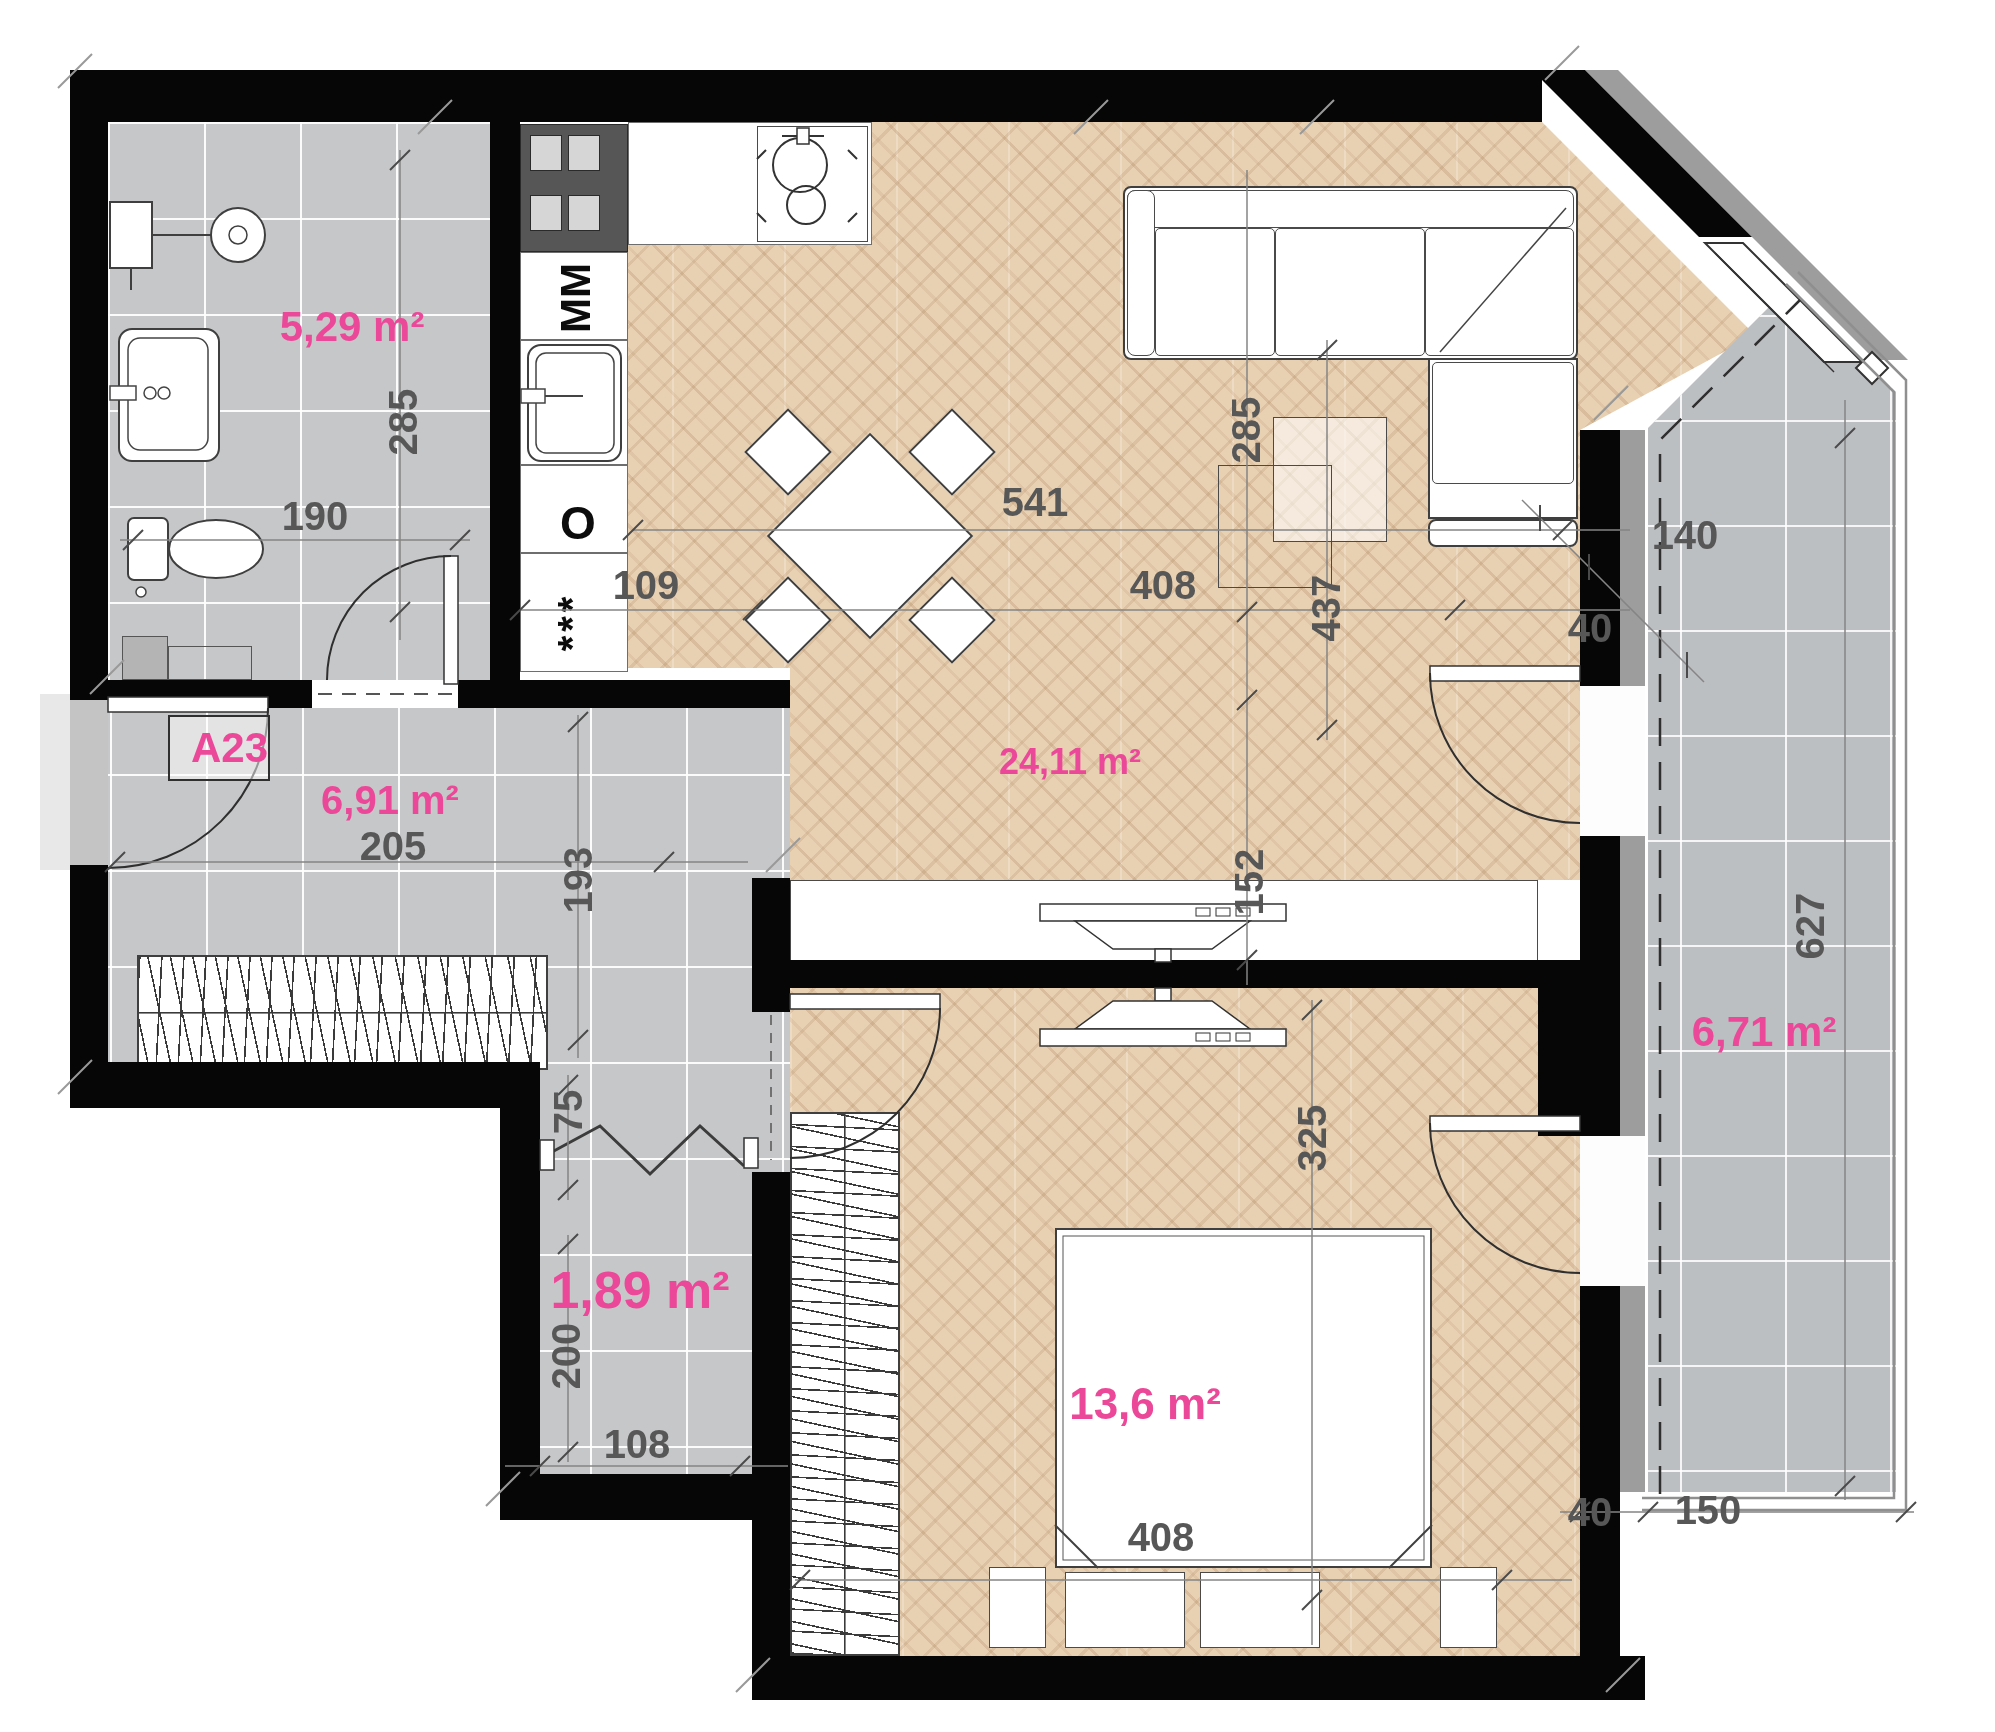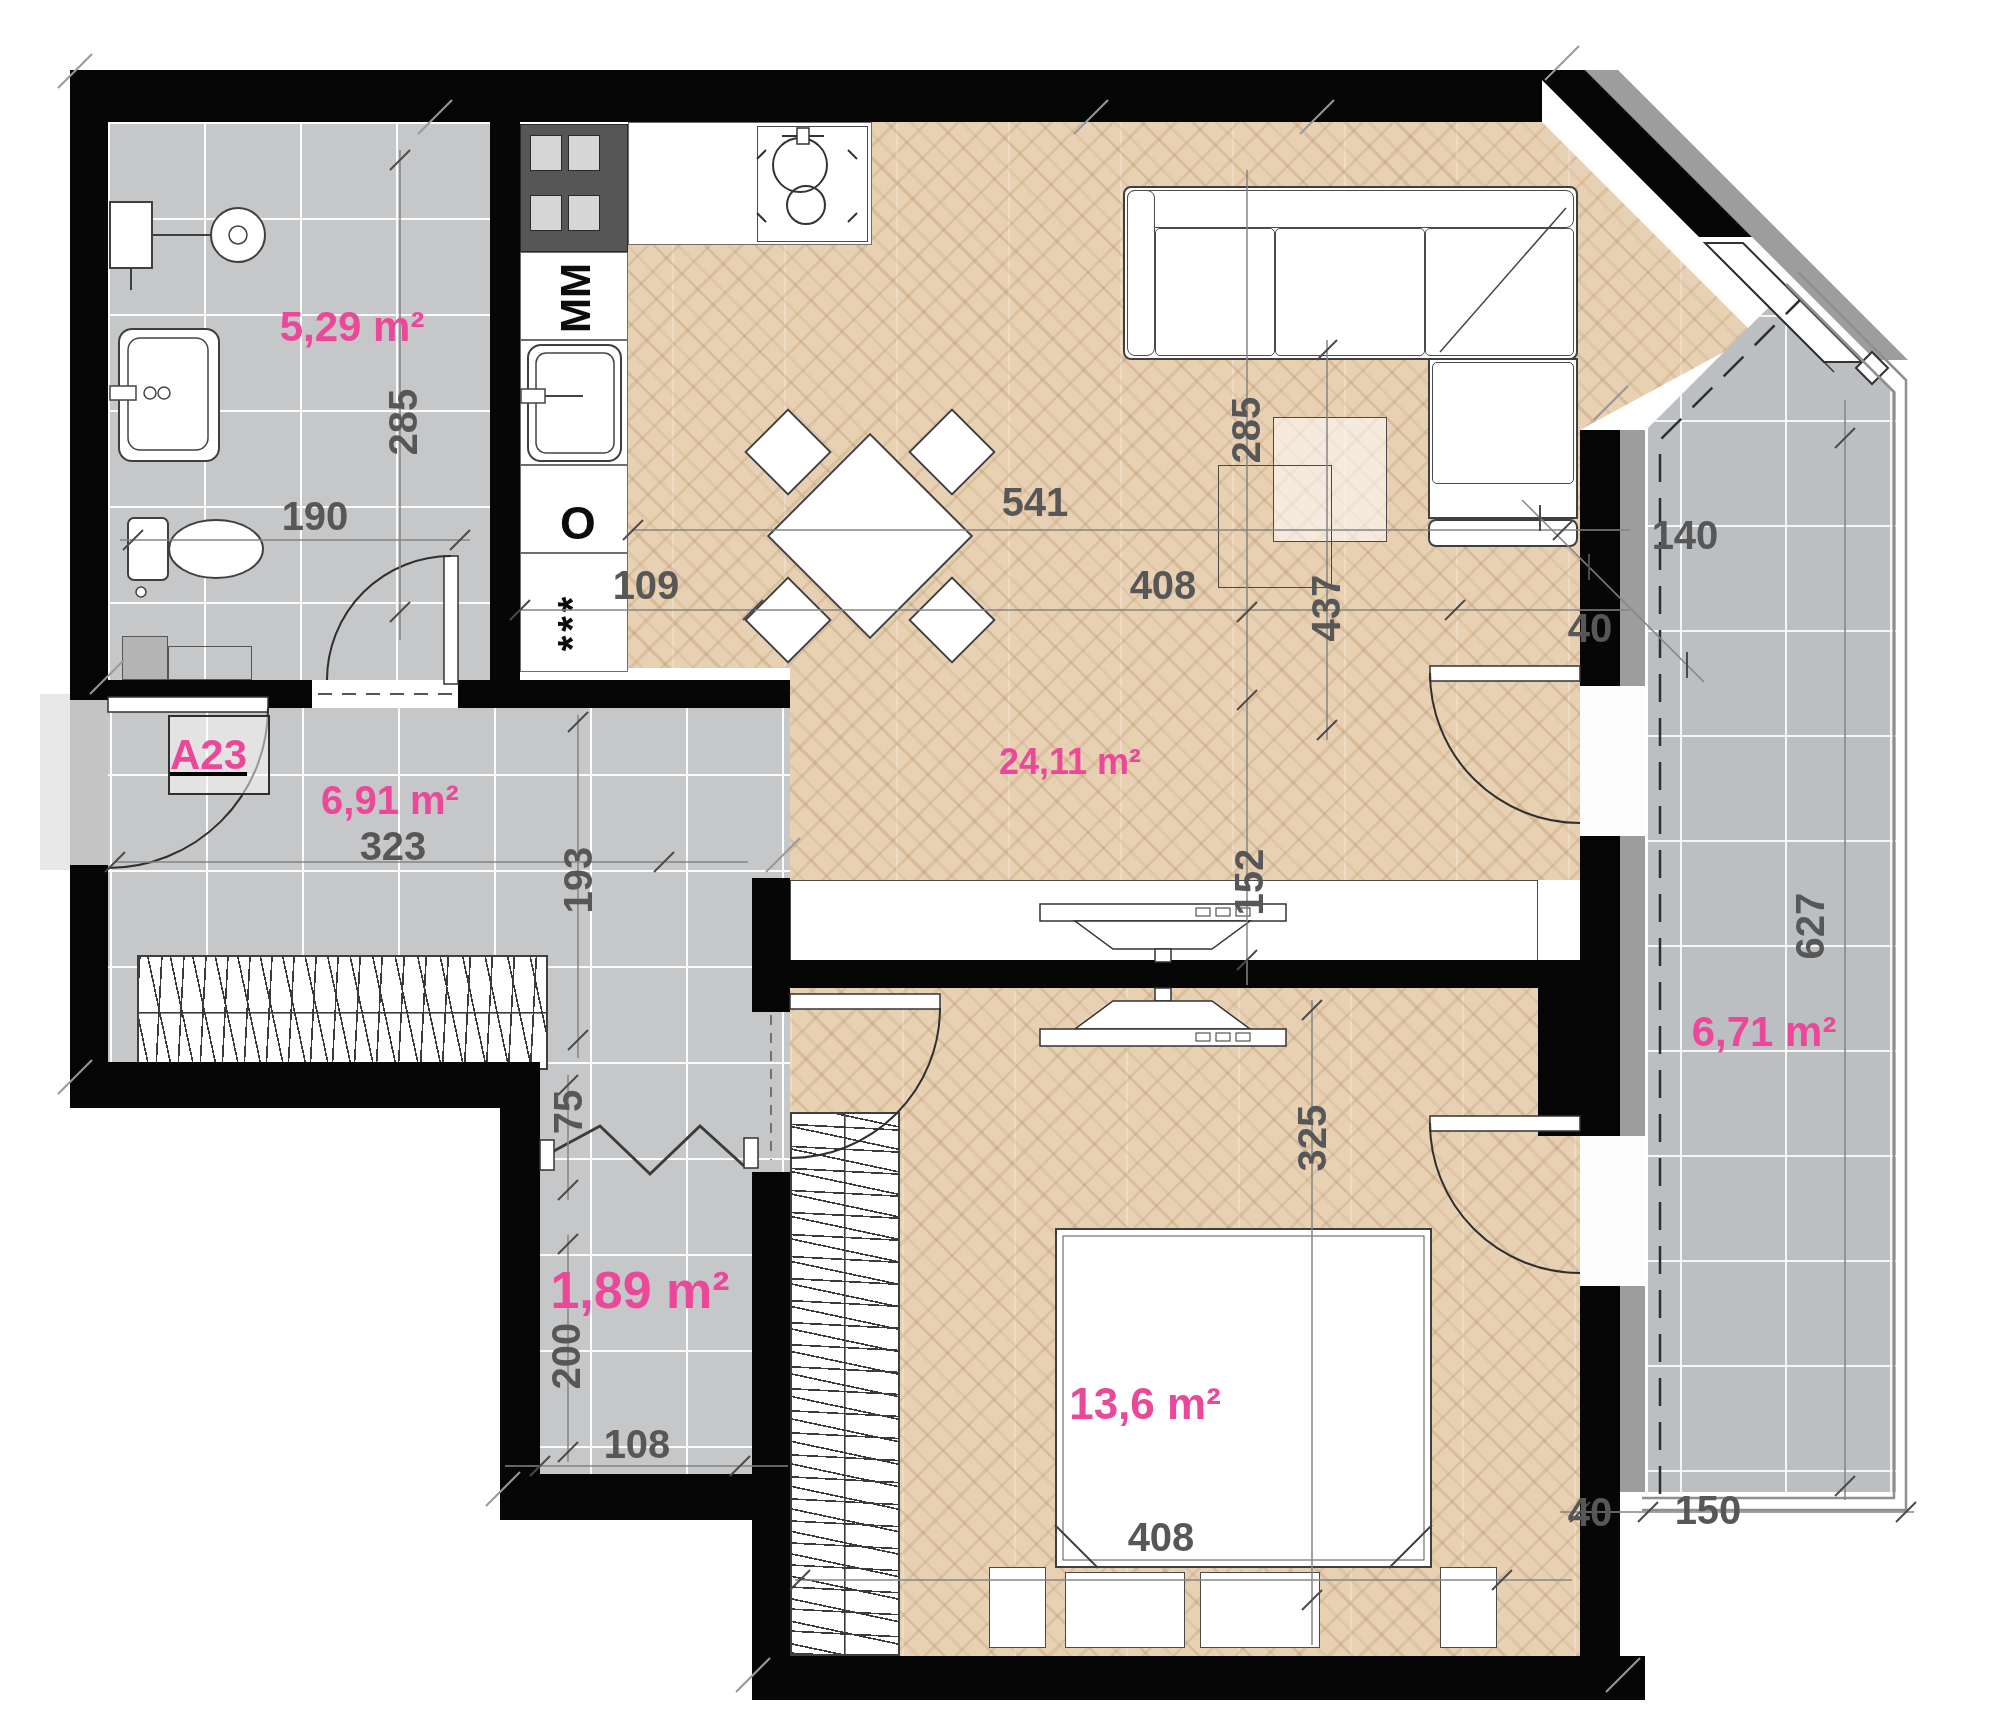--- a/index.html
+++ b/index.html
@@ -287,43 +287,43 @@
       <line x1="90" y1="694" x2="124" y2="660"></line>
       <line x1="58" y1="1094" x2="92" y2="1060"></line>
       <line x1="486" y1="1506" x2="520" y2="1472"></line>
       <line x1="736" y1="1692" x2="770" y2="1658"></line>
       <line x1="1606" y1="1692" x2="1640" y2="1658"></line>
       <line x1="1594" y1="420" x2="1628" y2="386"></line>
       <line x1="766" y1="872" x2="800" y2="838"></line>
     </g>
   </svg>
 
-  <div class="abs" style="left:168px;top:715px;width:102px;height:80px;border:2px solid #2f2f2f;background:rgba(255,255,255,.5);
-              display:flex;align-items:center;justify-content:flex-start;box-sizing:border-box;text-decoration:underline;">
+  <div class="abs" style="left:168px;top:715px;width:102px;height:66px;border:2px solid #2f2f2f;background:rgba(255,255,255,.5);
+              display:flex;align-items:center;justify-content:flex-end;box-sizing:border-box;">
     <span class="area" style="position:static;transform:none;font-size:42px;">A23</span>
   </div>
 
   <div class="area" style="left:352px;top:327px;font-size:42px;">5,29 m²</div>
   <div class="area" style="left:390px;top:800px;font-size:40px;">6,91 m²</div>
   <div class="area" style="left:640px;top:1290px;font-size:52px;">1,89 m²</div>
   <div class="area" style="left:1070px;top:762px;font-size:36px;">24,11 m²</div>
   <div class="area" style="left:1145px;top:1404px;font-size:44px;">13,6 m²</div>
   <div class="area" style="left:1764px;top:1032px;font-size:42px;">6,71 m²</div>
 
   <div class="dim v" style="left:403px;top:422px;">285</div>
   <div class="dim" style="left:315px;top:516px;">190</div>
   <div class="dim" style="left:646px;top:585px;">109</div>
   <div class="dim" style="left:1035px;top:502px;">541</div>
   <div class="dim" style="left:1163px;top:585px;">408</div>
   <div class="dim v" style="left:1246px;top:430px;">285</div>
   <div class="dim v" style="left:1326px;top:608px;">437</div>
   <div class="dim" style="left:1685px;top:535px;">140</div>
   <div class="dim" style="left:1590px;top:628px;">40</div>
   <div class="dim v" style="left:1249px;top:882px;">152</div>
-  <div class="dim" style="left:393px;top:846px;">323</div>
+  <div class="dim" style="left:393px;top:846px;">205</div>
   <div class="dim v" style="left:578px;top:880px;">193</div>
   <div class="dim v" style="left:568px;top:1112px;">75</div>
   <div class="dim v" style="left:566px;top:1356px;">200</div>
   <div class="dim" style="left:637px;top:1444px;">108</div>
   <div class="dim v" style="left:1312px;top:1138px;">325</div>
   <div class="dim" style="left:1161px;top:1537px;">408</div>
   <div class="dim" style="left:1590px;top:1512px;">40</div>
   <div class="dim" style="left:1708px;top:1510px;">150</div>
   <div class="dim v" style="left:1810px;top:926px;">627</div>
 

